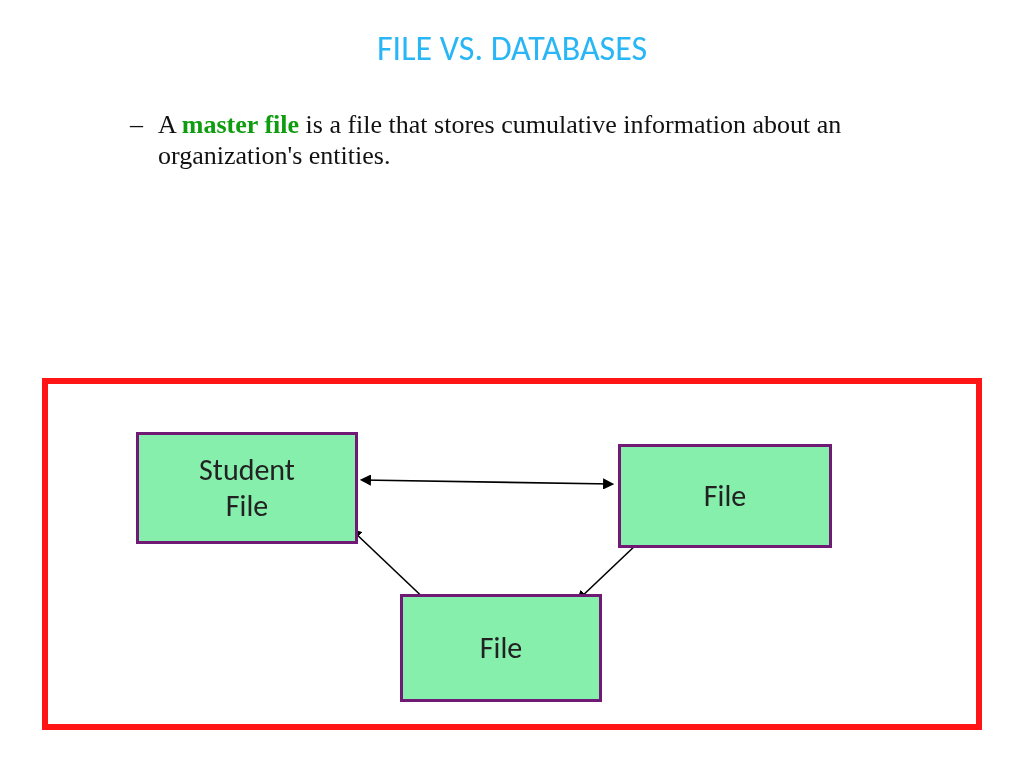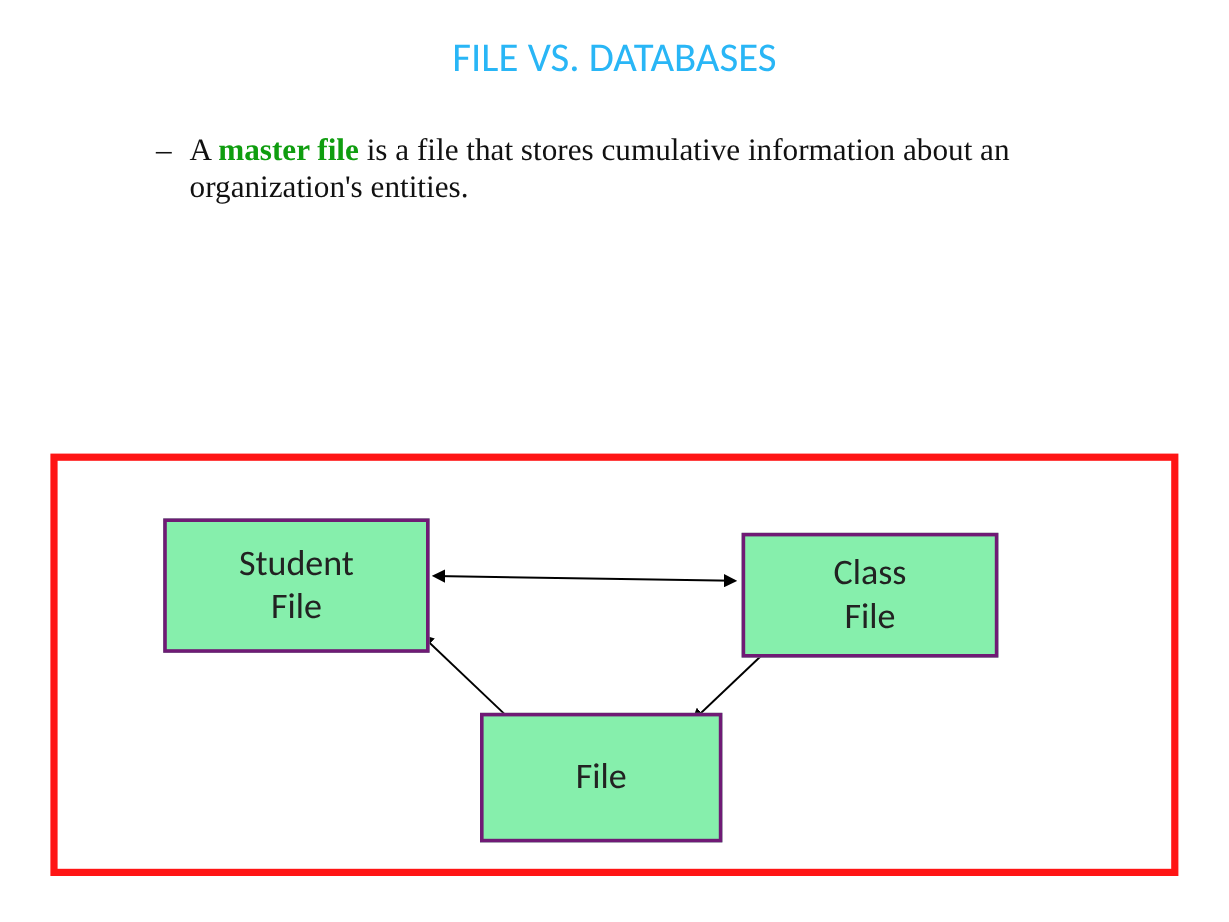--- a/index.html
+++ b/index.html
@@ -100,21 +100,20 @@
 
     <line x1="530" y1="216" x2="610" y2="140" stroke="#000" stroke-width="1.6" marker-start="url(#ah)" marker-end="url(#ah)"></line>
   </svg>
 
   <div class="file-box" style="left:88px; top:48px; width:216px; height:106px;">
     <span>Student</span>
     <span>File</span>
   </div>
 
   <div class="file-box" style="left:570px; top:60px; width:208px; height:98px;">
-    <span>Class</span>
     <span>File</span>
   </div>
 
   <div class="file-box" style="left:352px; top:210px; width:196px; height:102px;">
     <span>File</span>
   </div>
 
 </div>
 
 </body></html>

